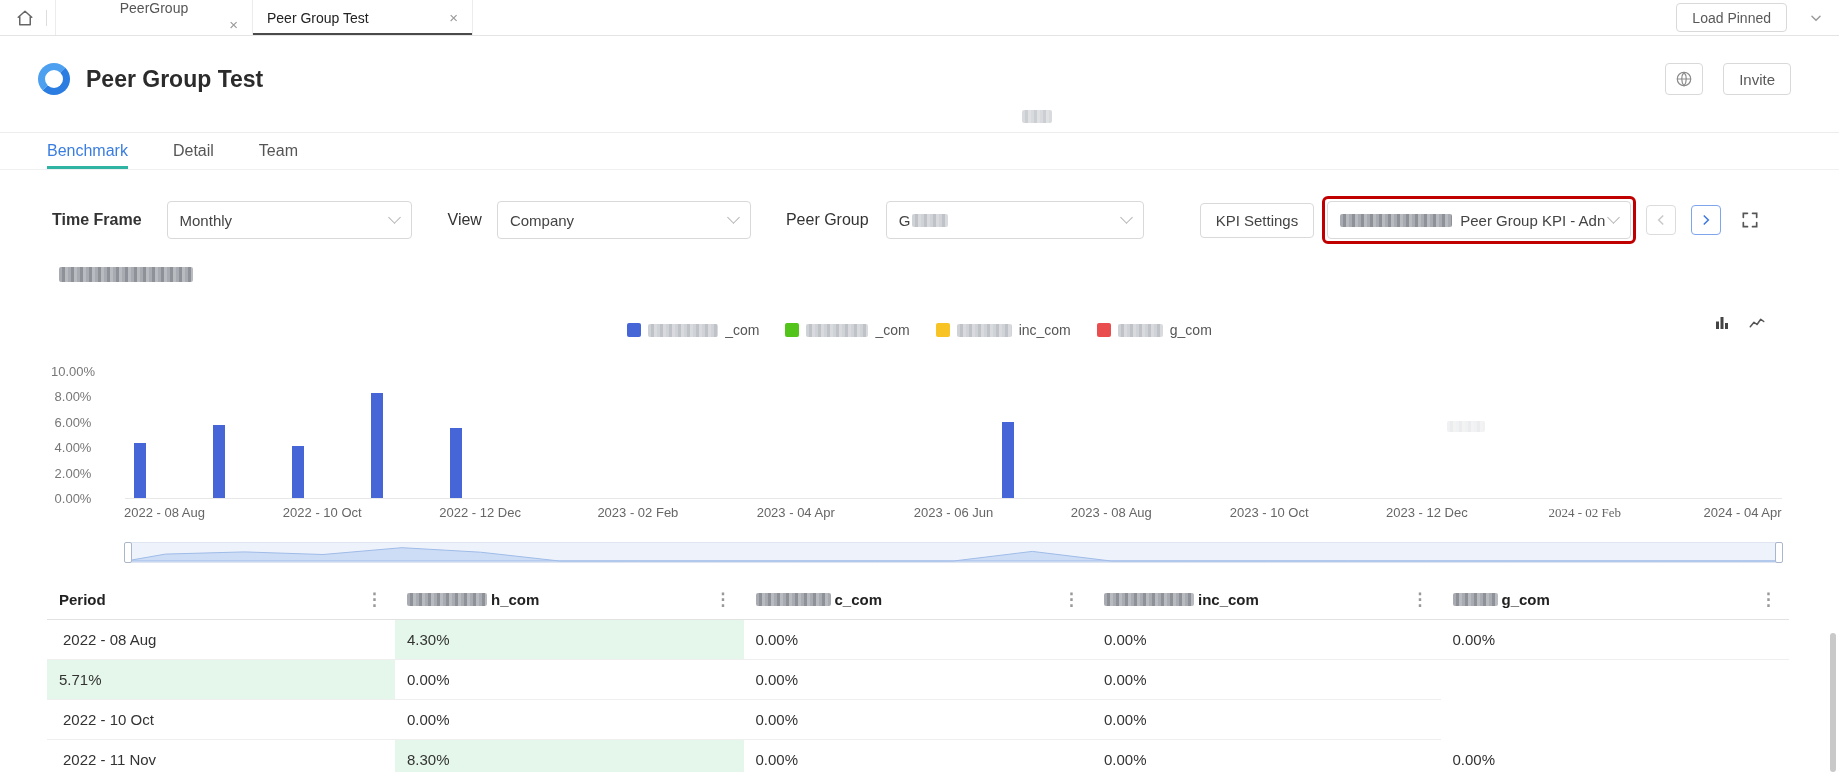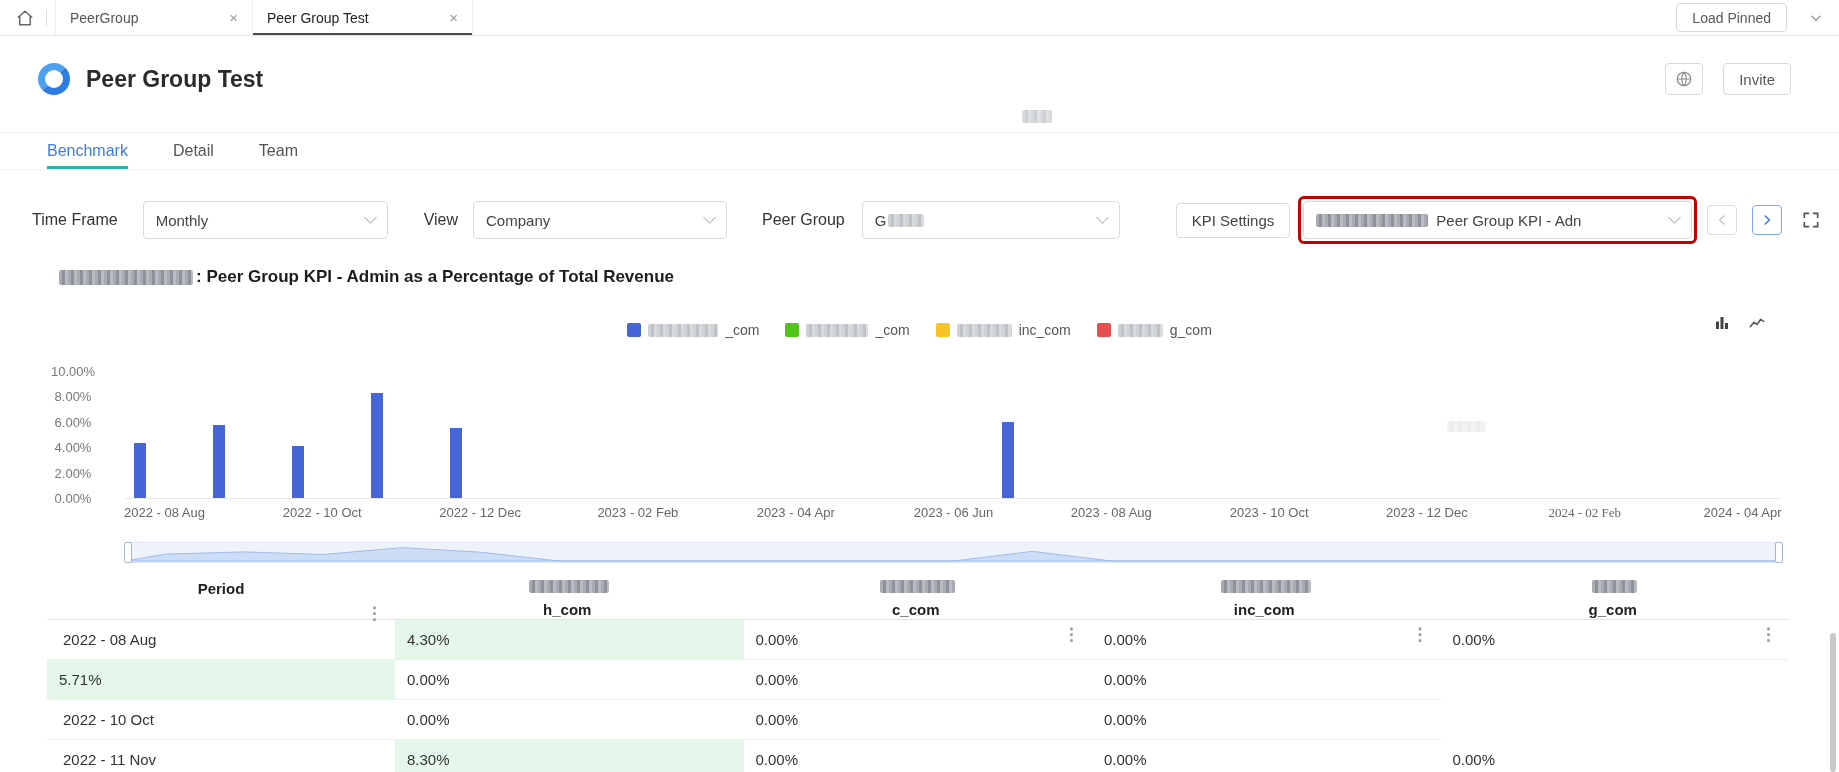--- a/index.html
+++ b/index.html
@@ -17,21 +17,21 @@
   .topbar { position:absolute; top:0; left:0; right:0; height:36px; background:#fff;
             border-bottom:1px solid #e4e4e4; display:flex; align-items:stretch; }
   .home { display:flex; align-items:center; padding:0 12px 0 16px; cursor:pointer; }
   .vsep { width:1px; height:16px; background:#ddd; align-self:center; }
   .wtab { display:flex; align-items:center; padding:0 14px; font-size:14px; color:#555;
           border-right:1px solid #ececec; cursor:pointer; position:relative; }
   .wtab:first-of-type { border-left:1px solid #ececec; margin-left:8px; }
   .wtab .x { margin-left:auto; color:#999; font-size:15px; padding-left:20px; cursor:pointer; }
   .wtab.active { color:#222; }
   .wtab.active::after { content:""; position:absolute; left:0; right:0; bottom:0; height:2px; background:#4a4a4a; }
-  .wtab1 { width:198px; }
+  .wtab1 { width:198px;flex-direction:column; }
   .wtab2 { width:220px; }
   .topbar-right { margin-left:auto; display:flex; align-items:center; gap:22px; padding-right:16px; }
 
   .btn { background:#fff; border:1px solid #d9d9d9; border-radius:4px; font-size:14px; color:#595959;
          padding:0 15px; height:29px; cursor:pointer; font-family:inherit; white-space:nowrap; }
 
   
   .header { position:absolute; top:36px; left:0; right:0; height:97px; border-bottom:1px solid #ededed;
             display:flex; align-items:center; padding:0 48px 10px 38px; }
   .logo { width:32px; height:32px; border-radius:50%; flex:none;
@@ -51,29 +51,29 @@
   .ntab.active { color:#3a7de0; border-bottom-color:#2fb3a3; }
 
   
   .filters { position:absolute; top:198px; left:0; width:100%; height:44px; display:flex; align-items:center; }
   .flabel { font-size:16px; color:#333; flex:none; }
   .select { height:38px; border:1px solid #d9d9d9; border-radius:4px; background:#fff; display:flex;
             align-items:center; padding:0 12px; font-size:15px; color:#444; cursor:pointer; flex:none; }
   .chev { width:9px; height:9px; border-right:1.6px solid #b5b5b5; border-bottom:1.6px solid #b5b5b5;
           transform:rotate(45deg); margin-top:-5px; flex:none; }
   .select .chev { margin-left:auto; }
-  .lbl-tf { margin-left:32px; }
+  .lbl-tf { margin-left:52px;font-weight:bold; }
   .sel-tf { margin-left:25px; width:245px; }
   .lbl-view { margin-left:36px; }
   .sel-view { margin-left:15px; width:254px; }
   .lbl-pg { margin-left:35px; }
   .sel-pg { margin-left:17px; width:258px; }
   .kpi-settings { margin-left:56px; height:35px; font-size:15px; color:#444; }
   .kpi-highlight { margin-left:8px; border:3px solid #c00000; border-radius:6px; padding:2px; flex:none; }
-  .sel-kpi { width:389px; }
+  .sel-kpi { width:304px; }
   .sel-kpi .kpi-text { margin-left:8px; white-space:nowrap; overflow:hidden; }
   .navbtn { width:30px; height:30px; background:#fff; border:1px solid #dcdcdc; border-radius:4px;
             display:flex; align-items:center; justify-content:center; cursor:pointer; flex:none; }
   .navbtn.prev { margin-left:10px; }
   .navbtn.next { margin-left:15px; border-color:#7fa6ec; }
   .fsbtn { margin-left:19px; cursor:pointer; display:flex; align-items:center; }
 
   
   .chart-title { position:absolute; top:267px; left:59px; display:flex; align-items:center; gap:3px;
                  font-size:17px; font-weight:bold; color:#1c1c1c; }
@@ -99,21 +99,21 @@
   .brush svg { position:absolute; left:0; top:0; }
   .handle { position:absolute; top:-1px; width:8px; height:21px; background:#fff;
             border:1px solid #aab6cc; border-radius:2px; cursor:ew-resize; }
   .handle.left { left:-2px; } .handle.right { right:-2px; }
 
   
   .dtable { position:absolute; left:47px; top:580px; width:1742px; }
   .trow { display:grid; grid-template-columns:348px 1fr 1fr 1fr 1fr; }
   .tcell { height:40px; display:flex; align-items:center; padding:0 12px; font-size:15px; color:#333;
            border-bottom:1px solid #efefef; gap:8px; }
-  .thead .tcell { font-weight:bold; color:#222; border-bottom:1px solid #e2e2e2;flex-direction:column; }
+  .thead .tcell { font-weight:bold; color:#222; border-bottom:1px solid #e2e2e2; }
   .kebab { margin-left:auto; color:#999; font-size:17px; cursor:pointer; line-height:1; }
   .green { background:#e4f7ea; }
   .pcell { padding-left:16px; }
 
   .vscroll { position:absolute; right:3px; top:633px; width:6px; height:139px; background:#c9c9c9;
              border-radius:3px; cursor:grab; }
 </style>
 </head>
 <body>
 
@@ -207,21 +207,20 @@
     </span>
     <span class="fsbtn">
       <svg width="20" height="20" viewBox="0 0 24 24" fill="none" stroke="#555" stroke-width="2" stroke-linecap="round">
           <path d="M4 9 V4 H9 M15 4 H20 V9 M20 15 V20 H15 M9 20 H4 V15"></path>
         </svg>
     </span>
   </div>
 
   <div class="chart-title">
     <span class="redact dark" style="width:134px;"></span>
-    <span>: Peer Group KPI - Admin as a Percentage of Total Revenue</span>
   </div>
 
   <div class="legend" id="legend">
       <span class="lg-item">
         <span class="lg-sq" style="background: rgb(70, 102, 216);"></span>
         <span class="redact" style="width: 70px;"></span>
         <span class="lg-suffix">_com</span>
       </span>
       <span class="lg-item">
         <span class="lg-sq" style="background: rgb(82, 196, 26);"></span>

